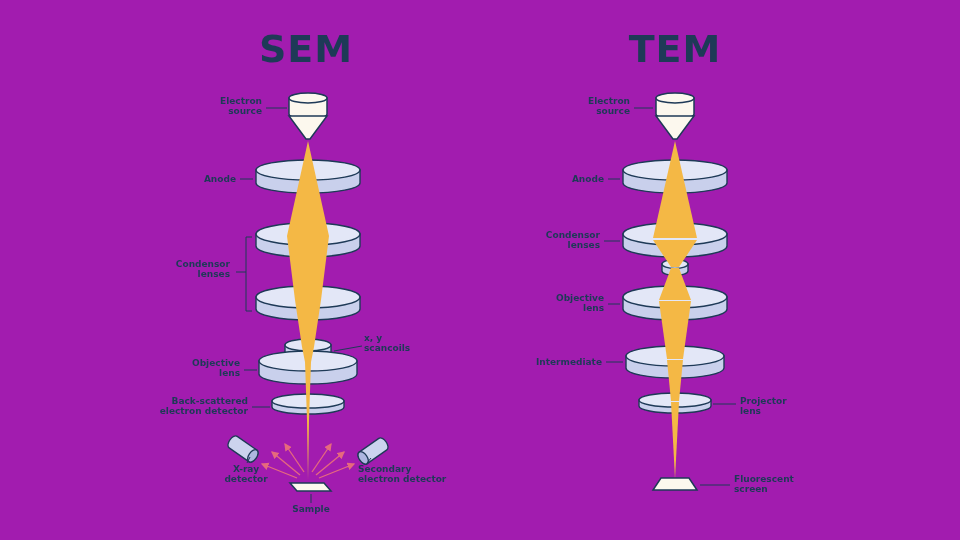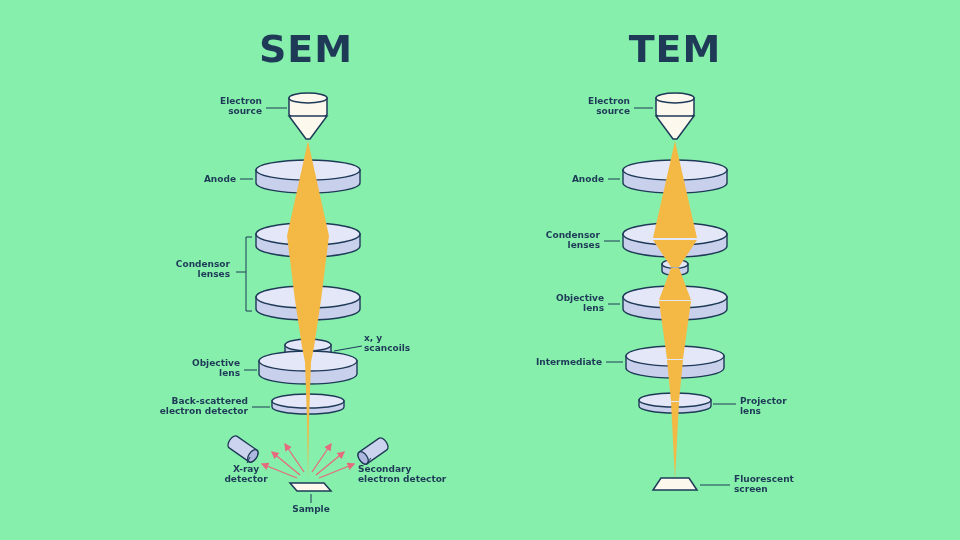--- a/index.html
+++ b/index.html
@@ -1,16 +1,16 @@
 <!DOCTYPE html>
 <html><head>
 <meta charset="utf-8">
 <style>
   html,body{margin:0;padding:0;}
-  .stage{width:960px;height:540px;background:#86efac;position:relative;overflow:hidden;}
+  .stage{width:960px;height:540px;background:#a21caf;position:relative;overflow:hidden;}
   svg{display:block;}
   text{font-family:"DejaVu Sans","Liberation Sans",sans-serif;}
   .title{font-size:38px;font-weight:bold;fill:#1e3a57;letter-spacing:1px;}
   .label{font-size:9px;font-weight:600;fill:#1e3a57;}
   .body{fill:#c9d0ec;stroke:#1e3a57;stroke-width:1.4;}
   .top{fill:#e3e7f7;stroke:#1e3a57;stroke-width:1.4;}
   .wht{fill:#fcf8ee;stroke:#1e3a57;stroke-width:1.5;}
   .beam{fill:#f4b845;stroke:none;}
   .leader{stroke:#1e3a57;stroke-width:1;fill:none;}
   .pink{stroke:#e66a7d;stroke-width:1.3;fill:none;}

